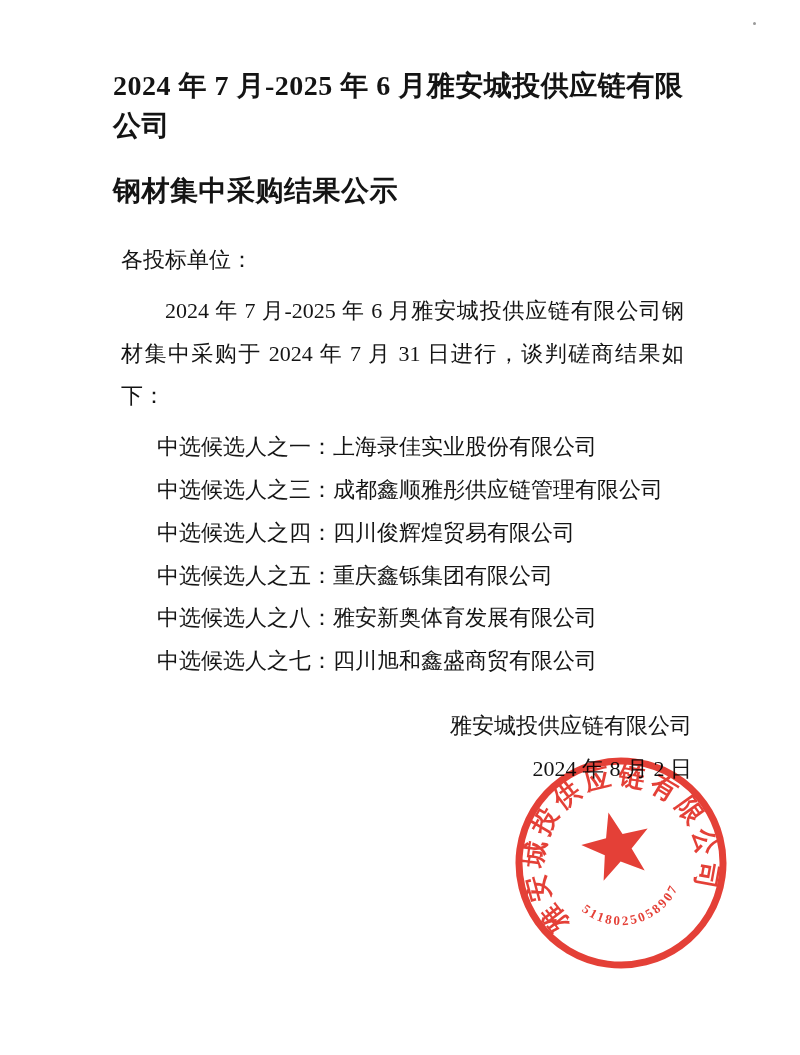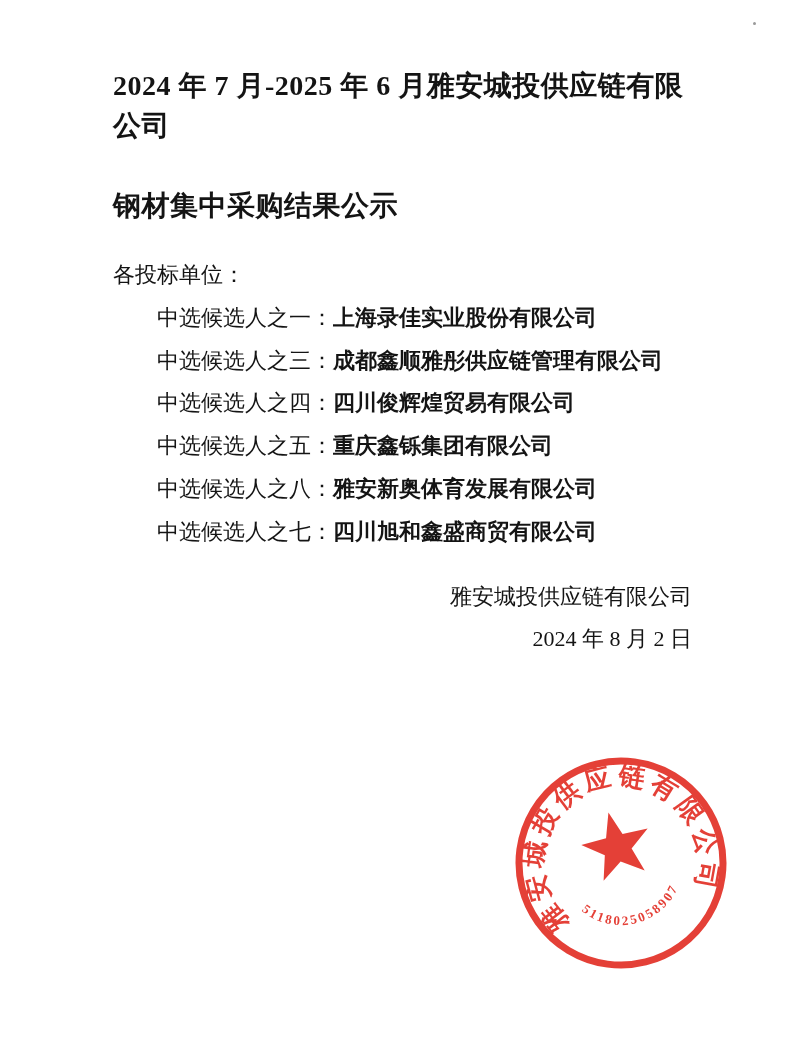--- a/index.html
+++ b/index.html
@@ -19,37 +19,37 @@
     padding: 50px 108px 0 113px;
   }
   .title {
     text-align: left;
     font-weight: bold;
     font-size: 28px;
     line-height: 40px;
     letter-spacing: 0.5px;
   }
   .title-l1 { margin-top: 16px; }
-  .title-l2 { margin-top: 40px; }
+  .title-l2 { margin-top: 25px; }
   .doc-body {
     margin-top: 28px;
     font-size: 22px;
     line-height: 42.8px;
   }
   .para {
-    margin: 0;
+    margin: 8px;
     text-align: justify;
     text-justify: inter-ideograph;
   }
   .indent { text-indent: 2em; }
   .cand {
     text-indent: 2em;
     white-space: nowrap;
   }
-  .cand .name { font-weight: bold; }
+  .cand .name { font-weight: normal; }
   .signature {
     margin-top: 22px;
     text-align: right;
   }
   .sig-line { white-space: nowrap; }
   .seal {
     position: absolute;
     left: 509px;
     top: 751px;
     width: 224px;
@@ -79,20 +79,21 @@
 
 <div class="doc">
 
   <div class="title title-l1">2024 年 7 月-2025 年 6 月雅安城投供应链有限公司</div>
   <div class="title title-l2">钢材集中采购结果公示</div>
 
   <div class="doc-body">
 
     <p class="para">各投标单位：</p>
 
+    <p class="para indent">2024 年 7 月-2025 年 6 月雅安城投供应链有限公司钢材集中采购于 2024 年 7 月 31 日进行，谈判磋商结果如下：</p>
 
 
     <div>
       <div class="cand">
         <span>中选候选人之一：</span><span class="name">上海录佳实业股份有限公司</span>
       </div>
       <div class="cand">
         <span>中选候选人之三：</span><span class="name">成都鑫顺雅彤供应链管理有限公司</span>
       </div>
       <div class="cand">

